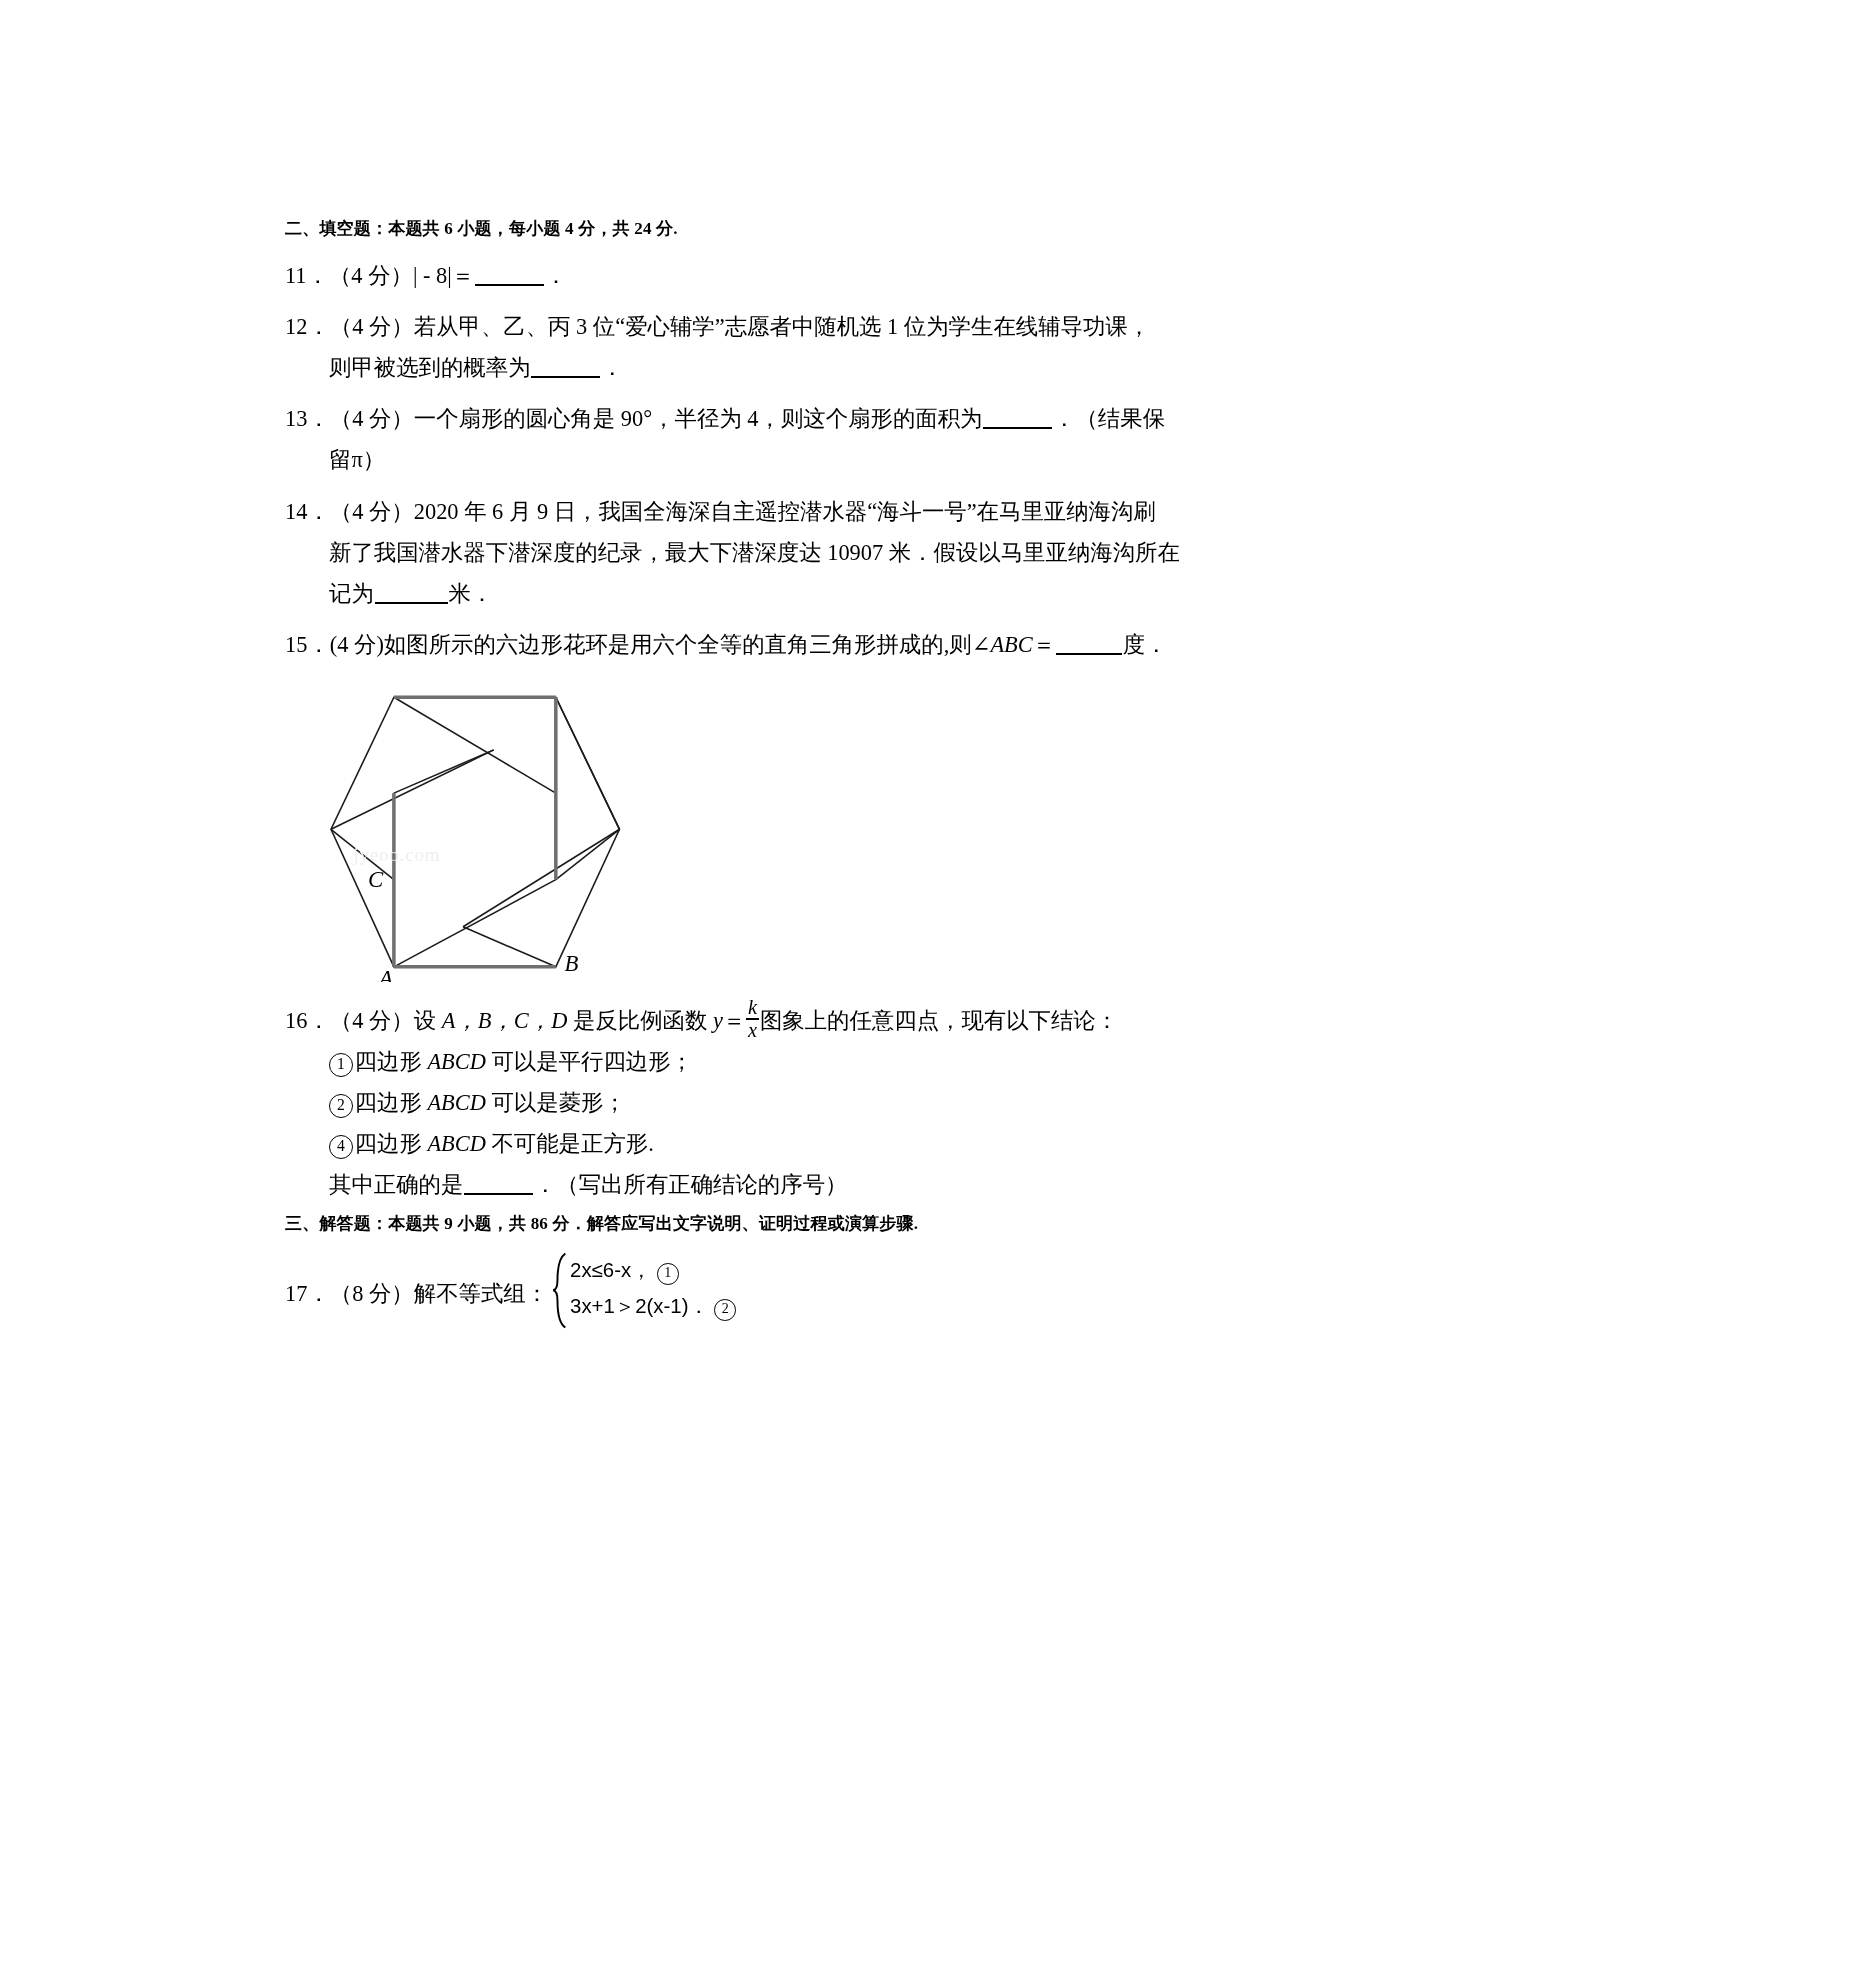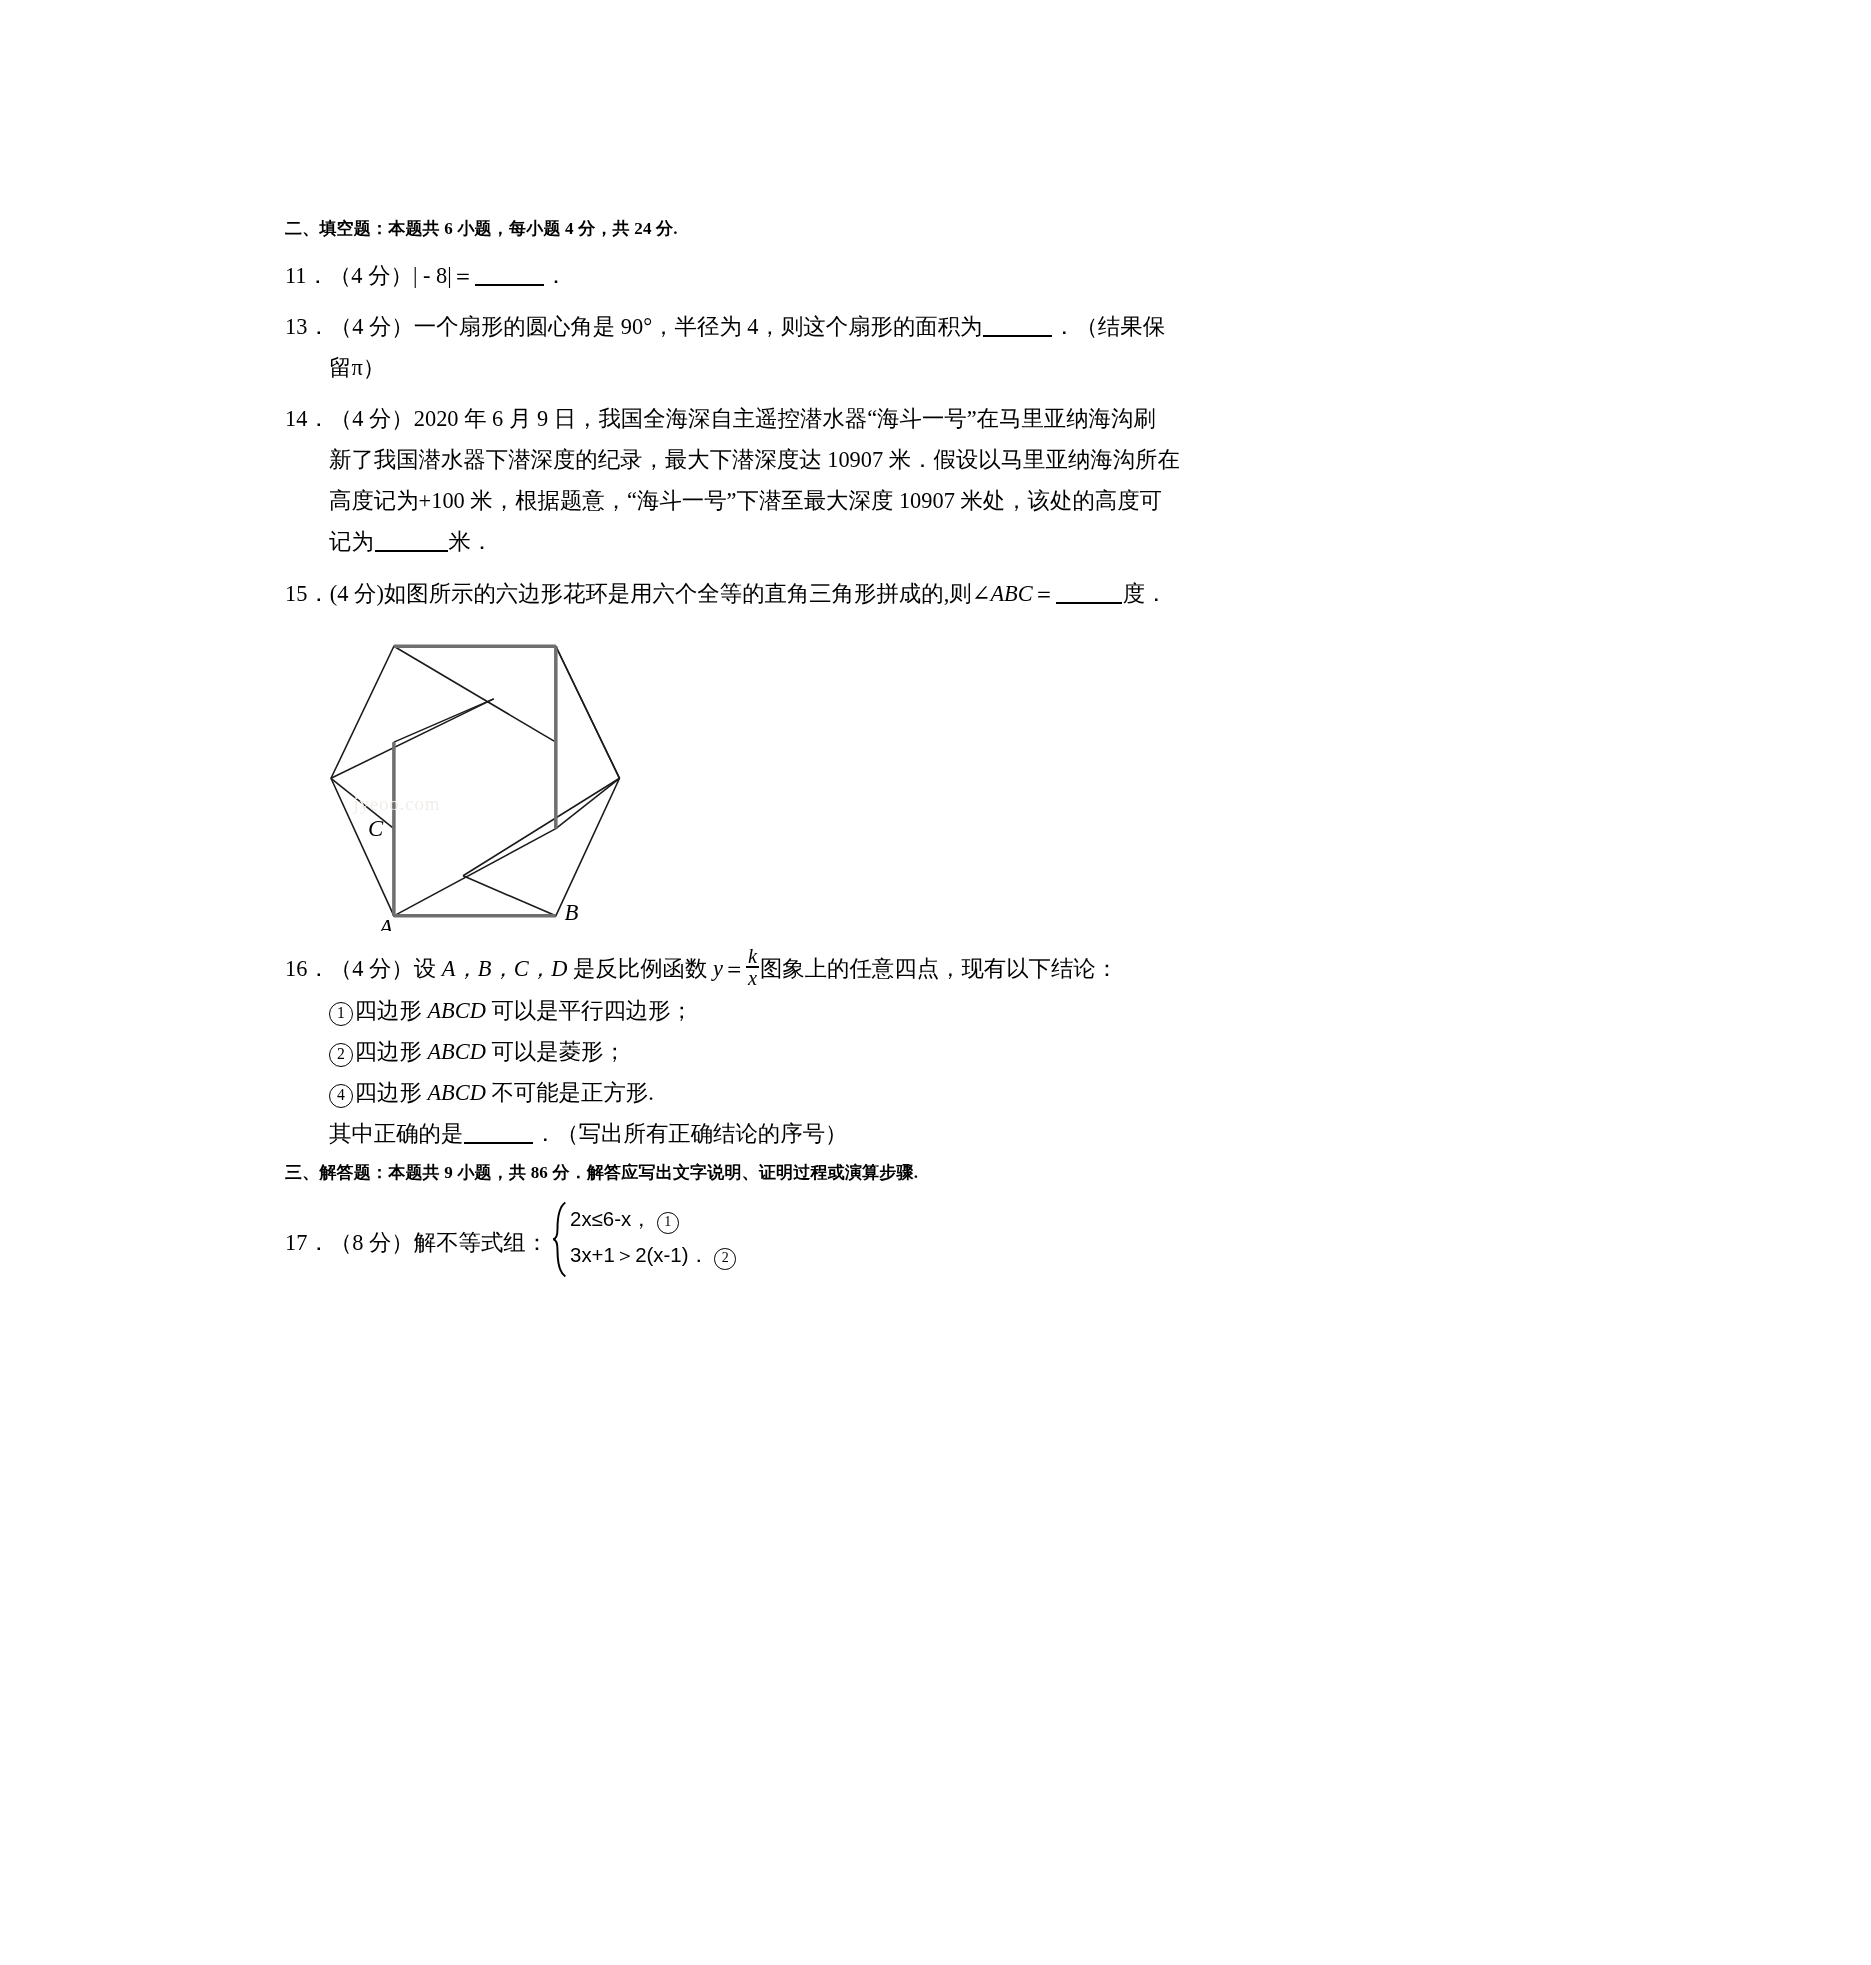--- a/index.html
+++ b/index.html
@@ -155,30 +155,33 @@
 
 <div class="page">
   <div class="content">
 
     <div class="sec-head">二、填空题：本题共 6 小题，每小题 4 分，共 24 分.</div>
 
     <div class="q">
       <span class="ln"><span>11．（4 分）| - 8|＝</span><span class="blank"></span><span>．</span></span>
     </div>
 
+    <div class="q">
+      <span class="ln">12．（4 分）若从甲、乙、丙 3 位“爱心辅学”志愿者中随机选 1 位为学生在线辅导功课，</span>
+      <span class="ln ind"><span>则甲被选到的概率为</span><span class="blank"></span><span>．</span></span>
+    </div>
 
     <div class="q">
       <span class="ln"><span>13．（4 分）一个扇形的圆心角是 90°，半径为 4，则这个扇形的面积为</span><span class="blank"></span><span>．（结果保</span></span>
       <span class="ln ind">留π）</span>
     </div>
 
     <div class="q">
       <span class="ln">14．（4 分）2020 年 6 月 9 日，我国全海深自主遥控潜水器“海斗一号”在马里亚纳海沟刷</span>
       <span class="ln ind">新了我国潜水器下潜深度的纪录，最大下潜深度达 10907 米．假设以马里亚纳海沟所在</span>
-      <span class="ln ind">高度记为+100 米，根据题意，“海斗一号”下潜至最大深度 10907 米处，该处的高度可</span>
       <span class="ln ind"><span>记为</span><span class="blank md"></span><span>米．</span></span>
     </div>
 
     <div class="q">
       <span class="ln"><span>15．(4 分)如图所示的六边形花环是用六个全等的直角三角形拼成的,则∠</span><span class="it">ABC</span><span>＝</span><span class="blank sm"></span><span>度．</span></span>
     </div>
 
     <div class="figure">
       <div class="fig-wm">jyeoo.com</div>
       <svg width="338" height="307" viewBox="0 0 860 780">

